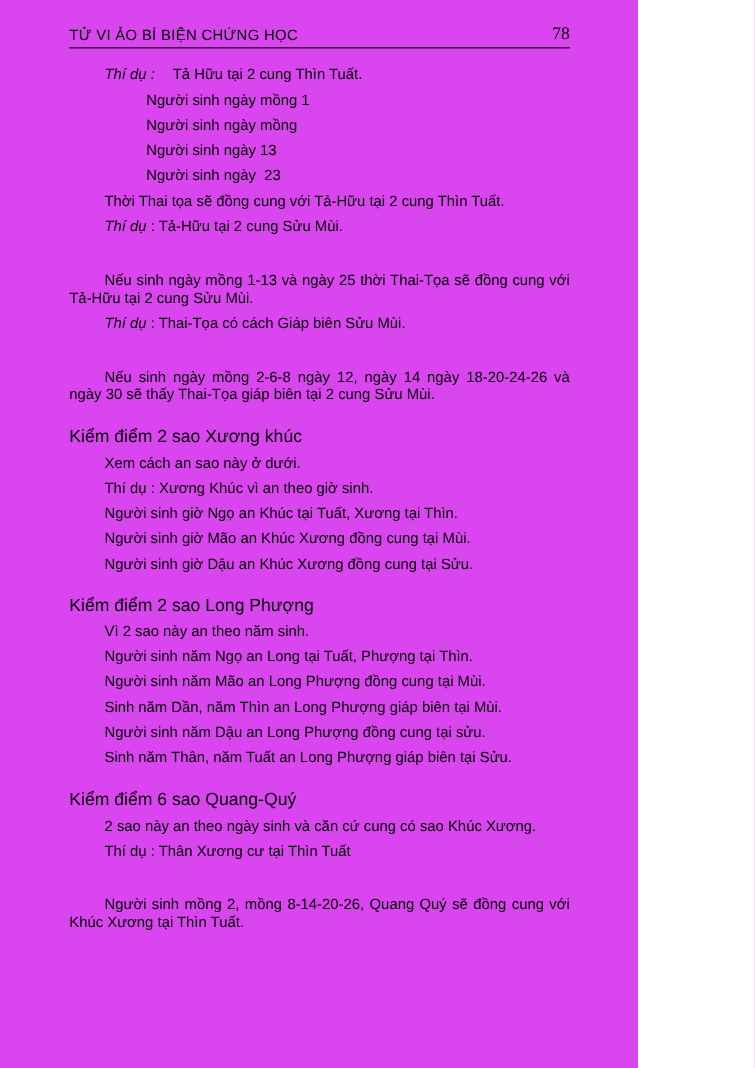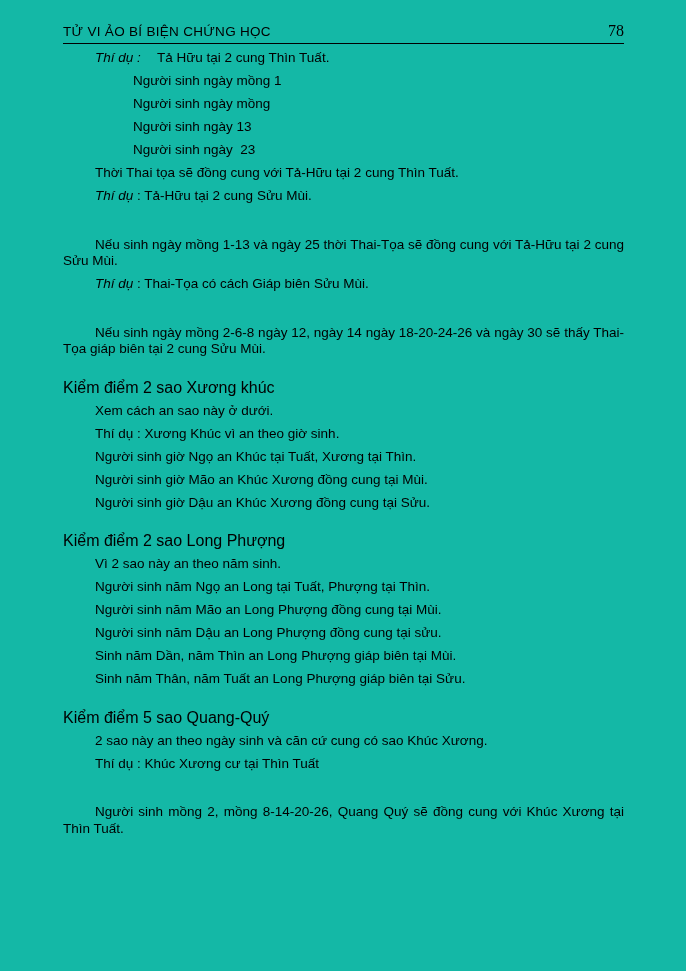--- a/index.html
+++ b/index.html
@@ -1,33 +1,33 @@
 <!DOCTYPE html>
 <html><head>
 <meta charset="utf-8">
 <style>
   html,body{margin:0;padding:0;background:#ffffff;}
   .page{
     position:relative;
-    width:686px;height:971px;
-    background:#14b8a6;
+    width:580px;height:971px;
+    background:#d946ef;
     color:#000;
     font-family:"Liberation Sans",sans-serif;
     font-size:13.5px;
     overflow:hidden;
   }
   .header{
     position:absolute;left:63px;right:62px;top:23px;
     display:flex;justify-content:space-between;align-items:flex-end;
     border-bottom:1.5px solid #000;
     padding-bottom:4px;
   }
   .header-title{font-size:13.5px;letter-spacing:.3px;}
   .page-number{font-family:"Liberation Serif",serif;font-size:16px;line-height:1;}
-  .content{position:absolute;left:63px;right:62px;top:50px;}
+  .content{position:absolute;left:63px;right:62px;top:60px;}
   .p{margin:0 0 6.5px;line-height:16.5px;}
   .indent{text-indent:32px;}
   .just{text-align:justify;margin-top:32px;}
   .pad-left{margin-left:32px;text-indent:0;}
   .line2{margin-left:70px;white-space:pre-wrap;}
   .exlabel{display:inline-block;width:62px;font-style:italic;text-indent:0;}
   .it{font-style:italic;text-align:right;}
   .heading{margin:22px 0 6.5px;font-size:16px;font-weight:normal;line-height:16.5px;}
   .footer{
     position:absolute;left:63px;right:62px;top:924px;
@@ -68,25 +68,25 @@
     <p class="p pad-left">Xem cách an sao này ở dưới.</p>
     <p class="p pad-left">Thí dụ : Xương Khúc vì an theo giờ sinh.</p>
     <p class="p pad-left">Người sinh giờ Ngọ an Khúc tại Tuất, Xương tại Thìn.</p>
     <p class="p pad-left">Người sinh giờ Mão an Khúc Xương đồng cung tại Mùi.</p>
     <p class="p pad-left">Người sinh giờ Dậu an Khúc Xương đồng cung tại Sửu.</p>
 
     <h2 class="heading">Kiểm điểm 2 sao Long Phượng</h2>
     <p class="p pad-left">Vì 2 sao này an theo năm sinh.</p>
     <p class="p pad-left">Người sinh năm Ngọ an Long tại Tuất, Phượng tại Thìn.</p>
     <p class="p pad-left">Người sinh năm Mão an Long Phượng đồng cung tại Mùi.</p>
+    <p class="p pad-left">Sinh năm Dần, năm Thìn an Long Phượng giáp biên tại Mùi.</p>
     <p class="p pad-left">Người sinh năm Dậu an Long Phượng đồng cung tại sửu.</p>
-    <p class="p pad-left">Sinh năm Dần, năm Thìn an Long Phượng giáp biên tại Mùi.</p>
     <p class="p pad-left">Sinh năm Thân, năm Tuất an Long Phượng giáp biên tại Sửu.</p>
 
-    <h2 class="heading">Kiểm điểm 5 sao Quang-Quý</h2>
+    <h2 class="heading">Kiểm điểm 6 sao Quang-Quý</h2>
     <p class="p pad-left">2 sao này an theo ngày sinh và căn cứ cung có sao Khúc Xương.</p>
-    <p class="p pad-left">Thí dụ : Khúc Xương cư tại Thìn Tuất</p>
+    <p class="p pad-left">Thí dụ : Thân Xương cư tại Thìn Tuất</p>
     <p class="p indent just">Người sinh mồng 2, mồng 8-14-20-26, Quang Quý sẽ đồng cung với Khúc Xương tại Thìn Tuất.</p>
 
   </div>
 
 
 </div>
 
 </body></html>

